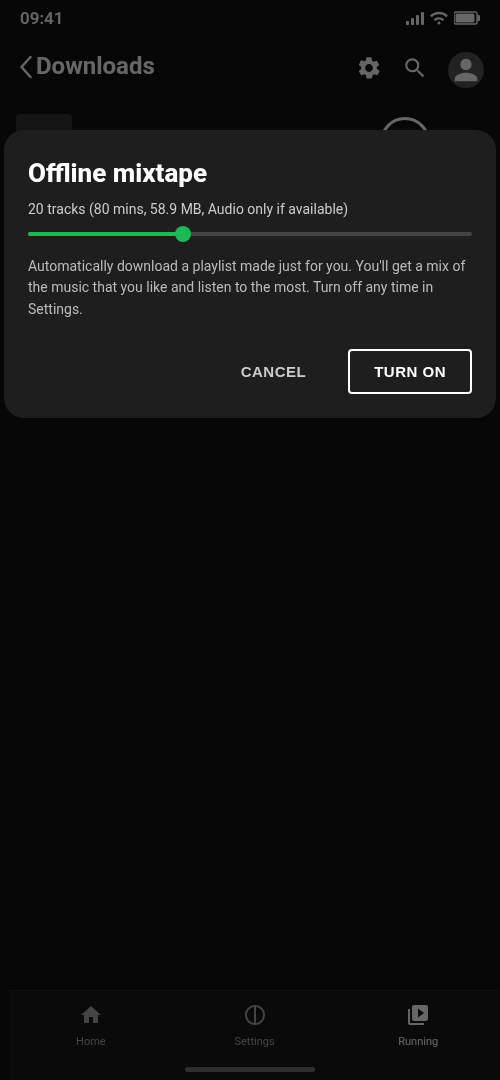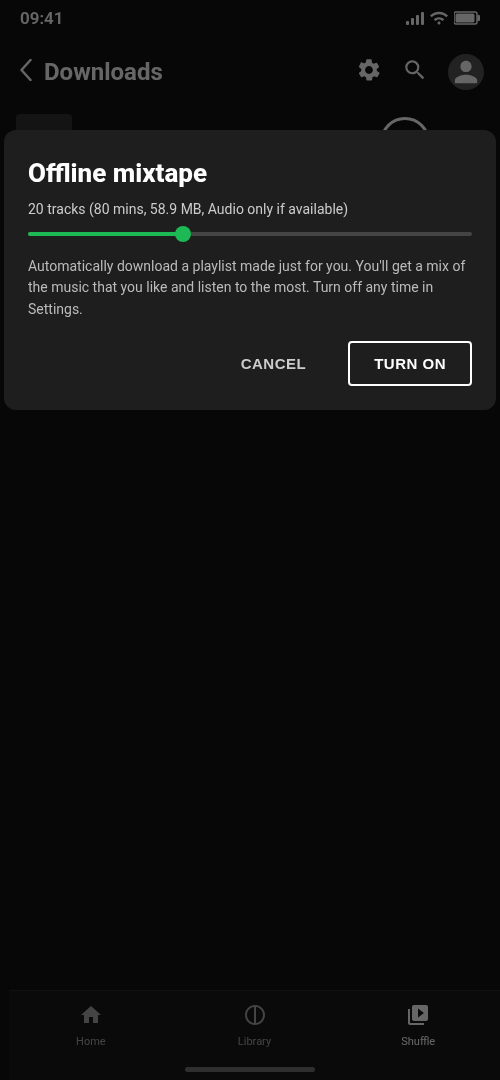--- a/index.html
+++ b/index.html
@@ -40,24 +40,24 @@
     }
     .signal-bars span {
       background: #fff;
       width: 3px;
       border-radius: 1px;
     }
 
     
     .header {
       display: flex;
-      align-items: center;
+      align-items: flex-start;
       padding: 8px 16px;
       height: 56px;
-      gap: 8px;
+      gap: 0;
     }
     .header-back {
       color: #fff;
       font-size: 22px;
       cursor: pointer;
       padding: 4px;
     }
     .header-title {
       font-size: 24px;
       font-weight: 700;
@@ -90,21 +90,21 @@
       background: rgba(0,0,0,0.6);
       z-index: 10;
     }
 
     
     .modal-card {
       position: absolute;
       top: 130px;
       left: 0; right: 0;
       background: #1e1e1e;
-      border-radius: 12px;
+      border-radius: 20px;
       padding: 28px 24px 24px;
       margin: 0 4px;
       z-index: 20;
     }
     .modal-title {
       font-size: 26px;
       font-weight: 800;
       color: #fff;
       margin-bottom: 12px;
     }
@@ -140,21 +140,21 @@
       position: absolute;
       top: -6px;
       left: calc(35% - 8px);
     }
 
     
     .modal-description {
       font-size: 14px;
       color: #bbb;
       line-height: 1.55;
-      margin-bottom: 20px;
+      margin-bottom: 28px;
     }
 
     
     .modal-buttons {
       display: flex;
       justify-content: flex-end;
       gap: 26px;
       align-items: center;
     }
     .btn-cancel {
@@ -433,25 +433,25 @@
       </svg>
     </span>
     <span class="nav-label">Home</span>
   </div>
   <div class="nav-item">
     <span class="nav-icon">
       <svg width="24" height="24" viewBox="0 0 24 24" fill="#aaa">
         <path d="M12 2C6.48 2 2 6.48 2 12s4.48 10 10 10 10-4.48 10-10S17.52 2 12 2zm-1 17.93c-3.95-.49-7-3.85-7-7.93s3.05-7.44 7-7.93v15.86zm2 0V4.07c3.95.49 7 3.85 7 7.93s-3.05 7.44-7 7.93z"></path>
       </svg>
     </span>
-    <span class="nav-label">Library</span>
+    <span class="nav-label">Settings</span>
   </div>
   <div class="nav-item">
     <span class="nav-icon active">
       <svg width="24" height="24" viewBox="0 0 24 24" fill="white">
         <path d="M4 6H2v14c0 1.1.9 2 2 2h14v-2H4V6zm16-4H8c-1.1 0-2 .9-2 2v12c0 1.1.9 2 2 2h12c1.1 0 2-.9 2-2V4c0-1.1-.9-2-2-2zm-8 12.5v-9l6 4.5-6 4.5z"></path>
       </svg>
     </span>
-    <span class="nav-label active">Shuffle</span>
+    <span class="nav-label active">Running</span>
   </div>
 </div>
 
 <div class="home-indicator"></div>
 
 </body></html>

